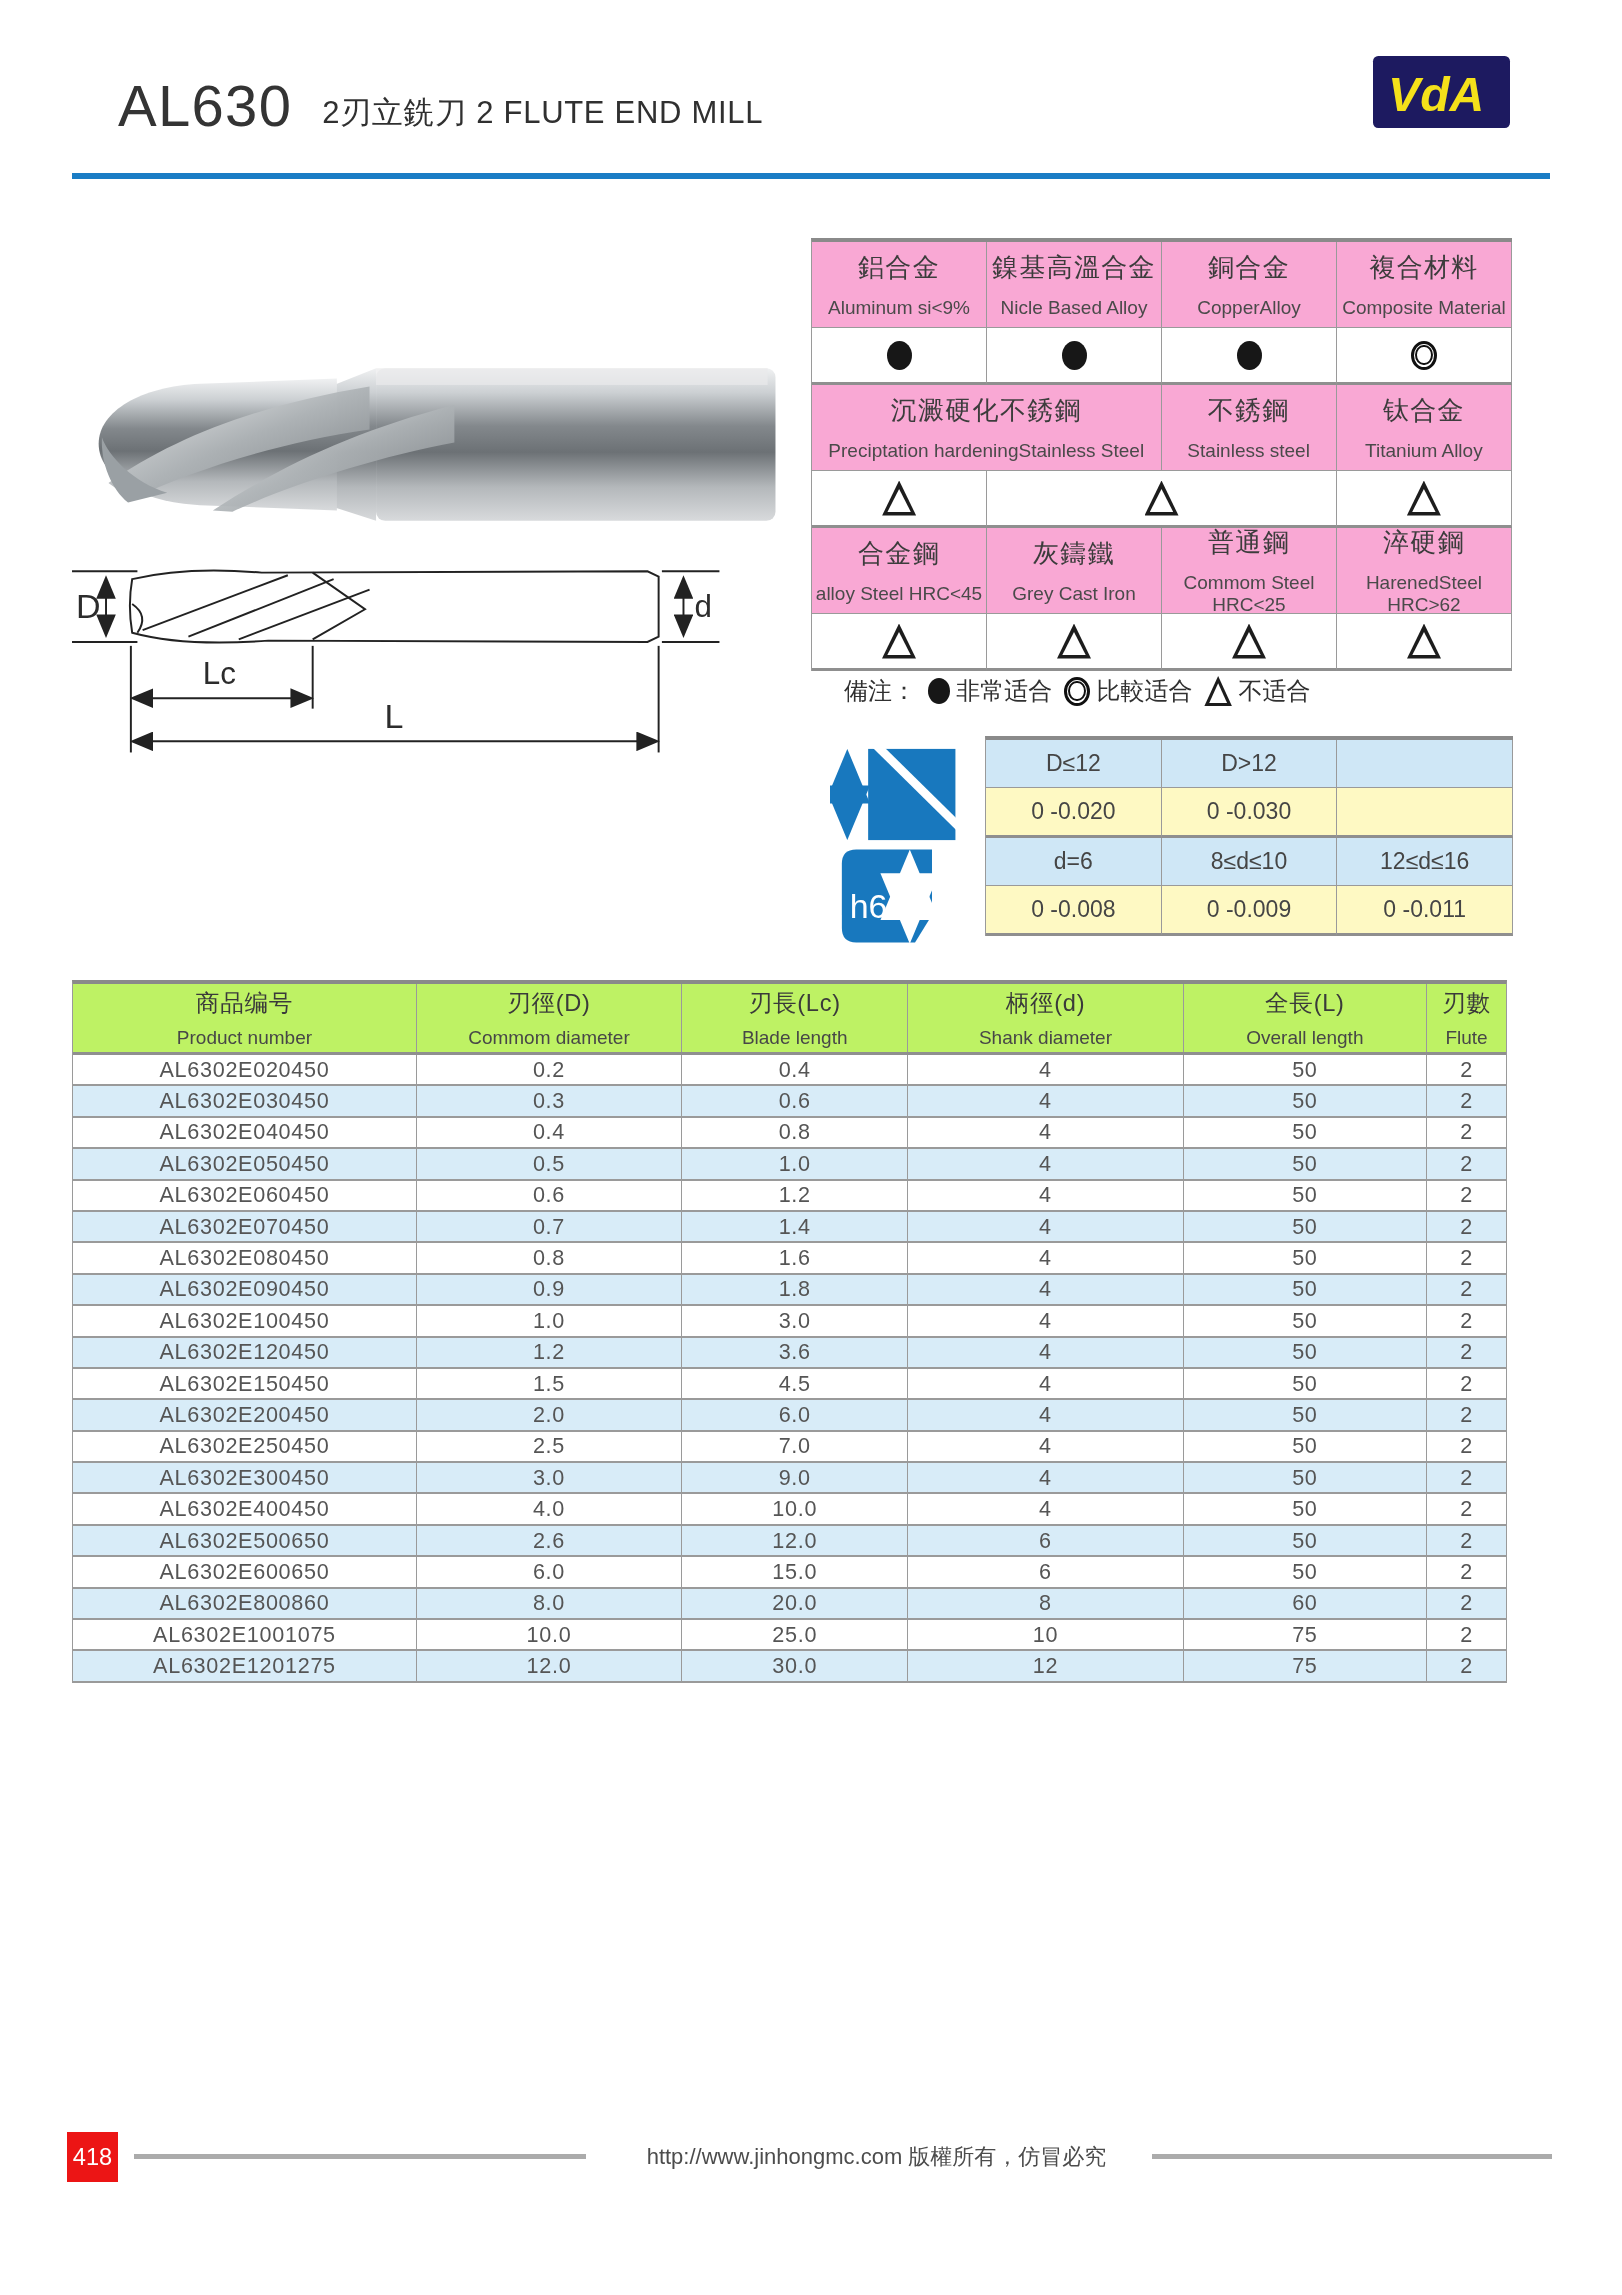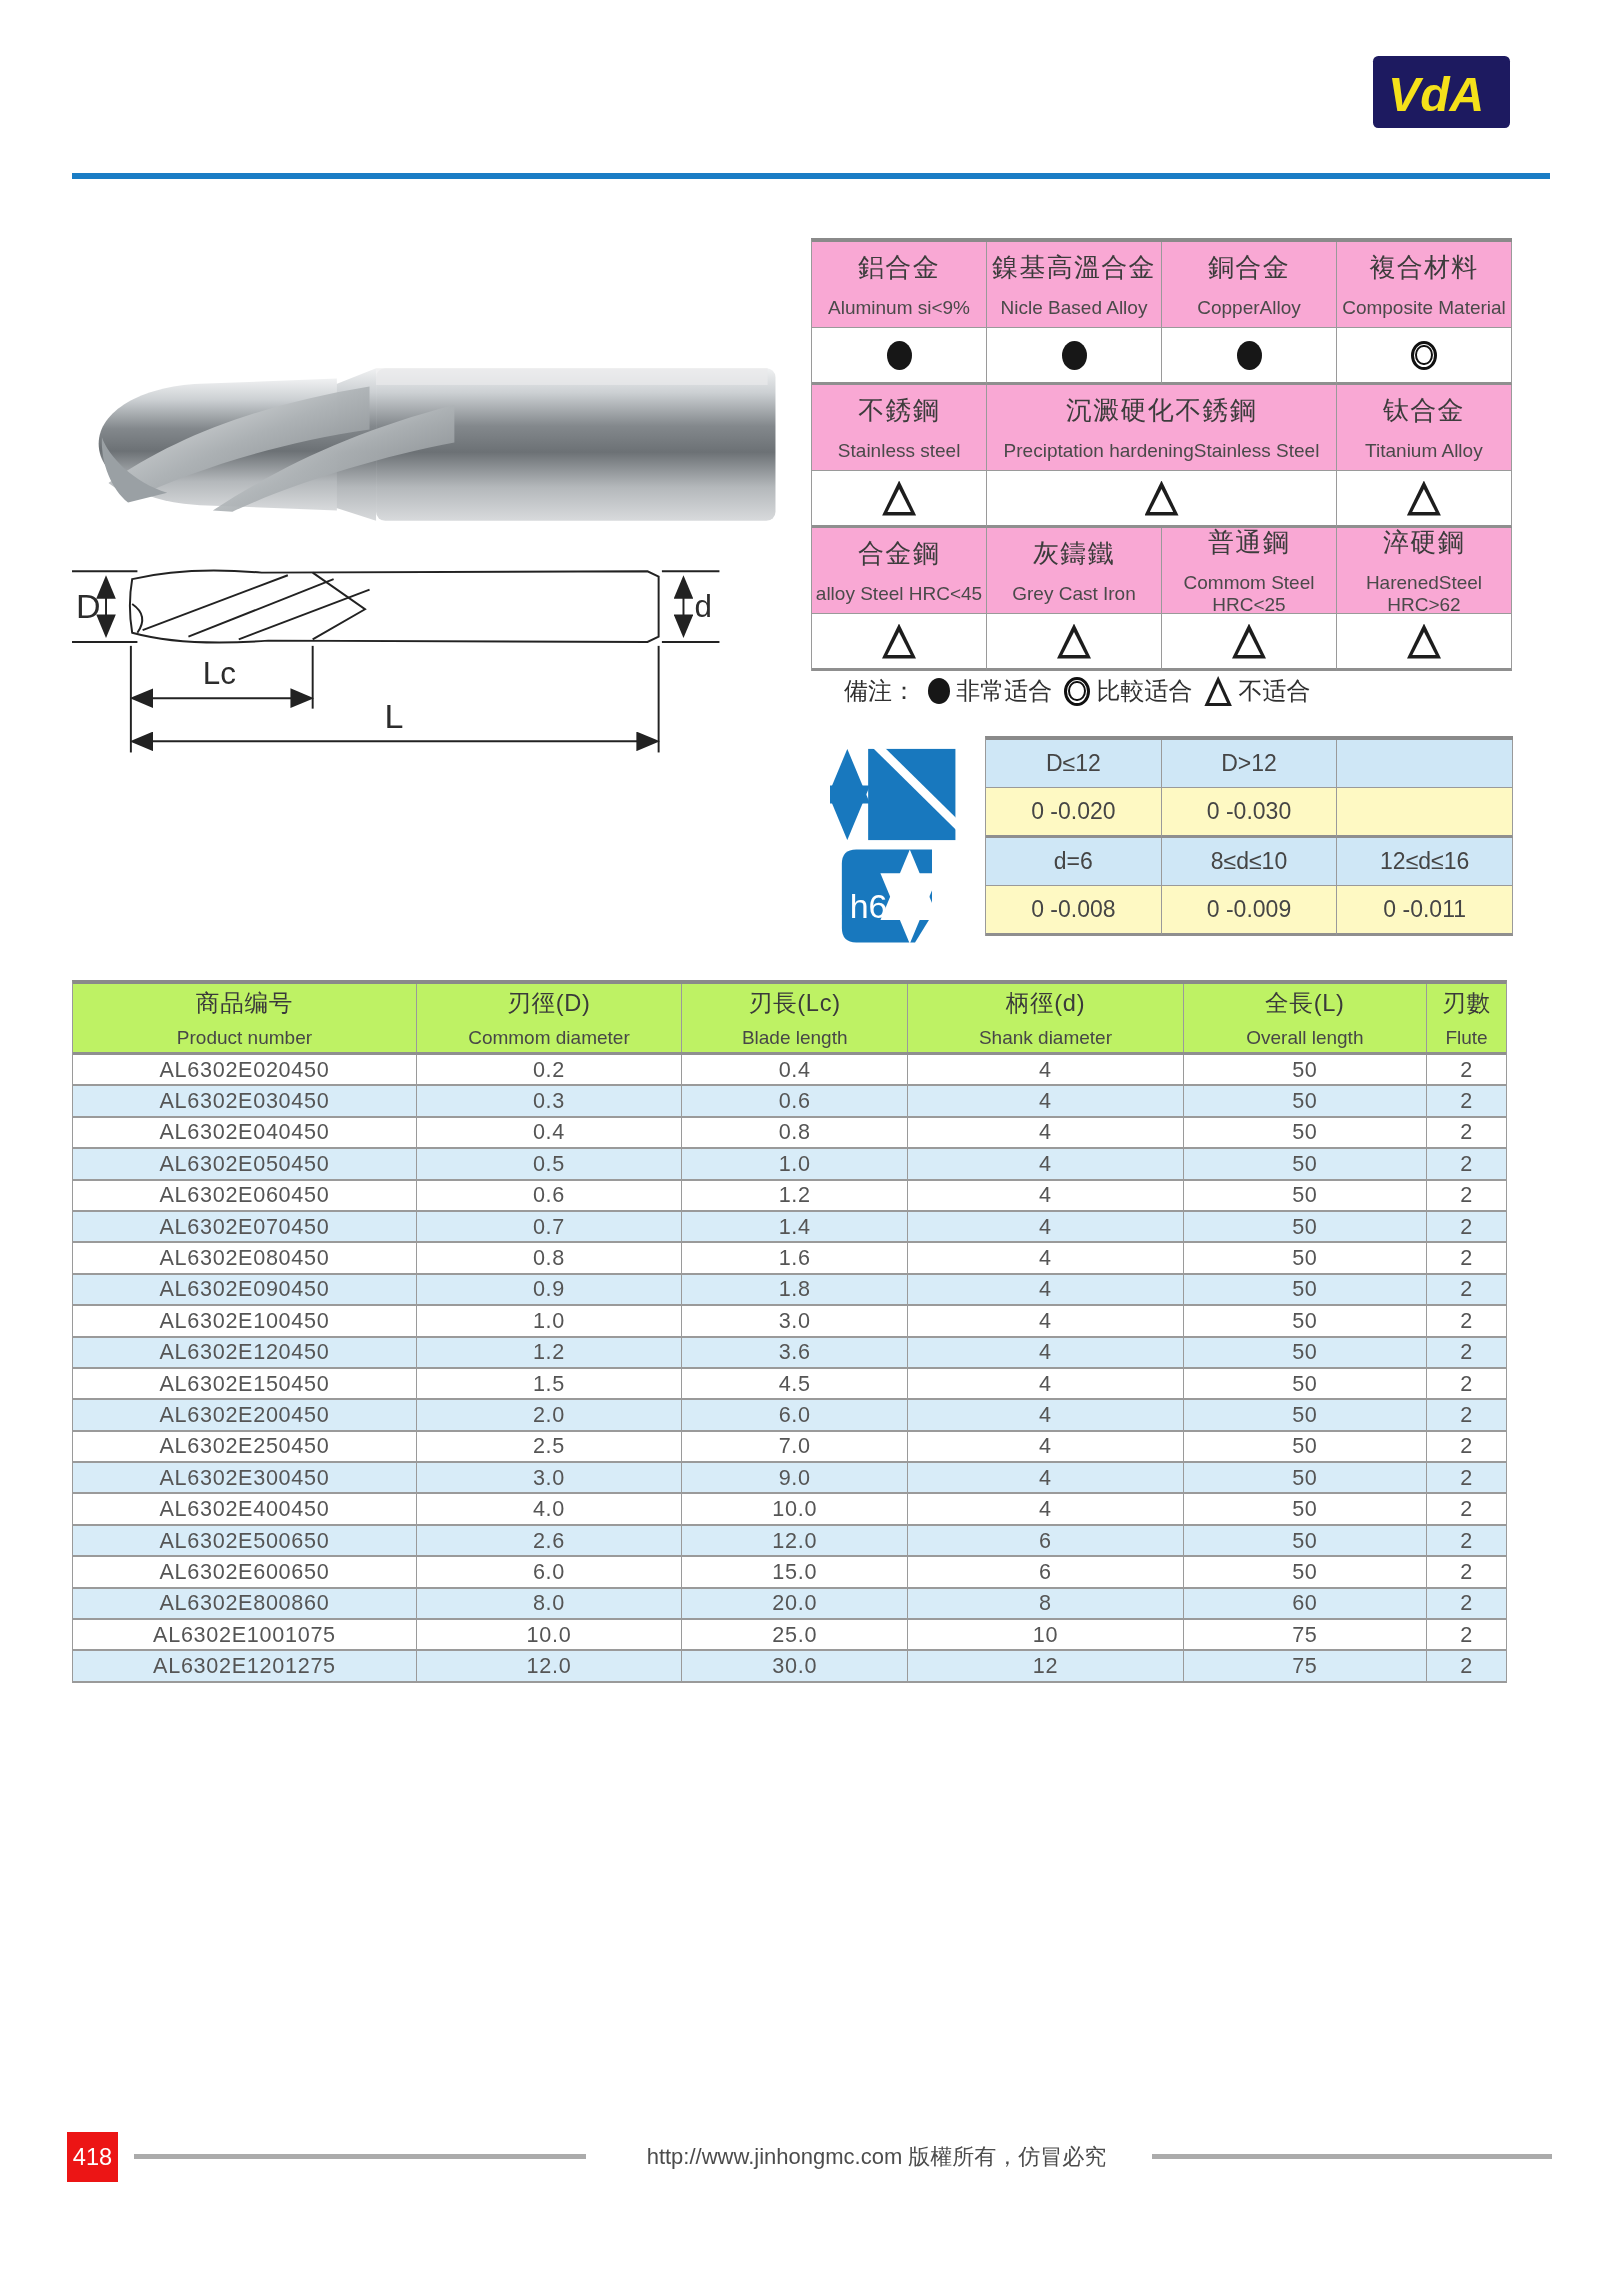--- a/index.html
+++ b/index.html
@@ -76,20 +76,24 @@
               display:flex;align-items:center;justify-content:center;color:#fff;font-size:23.6px;}
   .foot-line-l{position:absolute;left:134px;top:2154px;width:452px;height:5.2px;background:#ababab;}
   .foot-line-r{position:absolute;left:1152px;top:2154px;width:400px;height:5.2px;background:#ababab;}
   .foot-text{position:absolute;left:628px;top:2142px;width:497px;text-align:center;font-size:22px;color:#4c4c4c;}
 </style>
 </head>
 <body>
 
 <div class="page">
 
+  <div class="title-row">
+    <div class="model">AL630</div>
+    <div class="subtitle"><span>2刃立銑刀</span> <span>2 FLUTE END MILL</span></div>
+  </div>
   <div class="logo">
     <svg viewBox="0 0 190 100">
       <text x="12" y="78" font-size="74" font-style="italic" font-weight="bold" fill="#f5e11a" font-family="Liberation Sans, DejaVu Sans, sans-serif">VdA</text>
     </svg>
   </div>
   <div class="rule"></div>
 
   <svg class="photo" viewBox="0 0 1110 262">
     <defs>
       <linearGradient id="metal" x1="0" y1="0" x2="0" y2="1">
@@ -184,27 +188,27 @@
           <span class="sym sym-circle"></span>
         </div>
         <div class="mat-cell mat-sym-cell" style="flex: 1 1 0%;">
           <span class="sym sym-circle"></span>
         </div>
         <div class="mat-cell mat-sym-cell" style="flex: 1 1 0%;">
           <span class="sym sym-ring"></span>
         </div>
       </div>
       <div class="mat-row">
-        <div class="mat-cell mat-head-cell" style="flex: 1 1 0%;">
-          <div class="mat-cn">不銹鋼</div>
-          <div class="mat-en">Stainless steel</div>
-        </div>
         <div class="mat-cell mat-head-cell" style="flex: 2 1 0%;">
           <div class="mat-cn">沉澱硬化不銹鋼</div>
           <div class="mat-en">Preciptation hardeningStainless Steel</div>
+        </div>
+        <div class="mat-cell mat-head-cell" style="flex: 1 1 0%;">
+          <div class="mat-cn">不銹鋼</div>
+          <div class="mat-en">Stainless steel</div>
         </div>
         <div class="mat-cell mat-head-cell" style="flex: 1 1 0%;">
           <div class="mat-cn">钛合金</div>
           <div class="mat-en">Titanium Alloy</div>
         </div>
       </div>
       <div class="mat-row">
         <div class="mat-cell mat-sym-cell" style="flex: 1 1 0%;">
           <span class="sym sym-triangle"></span>
         </div>

